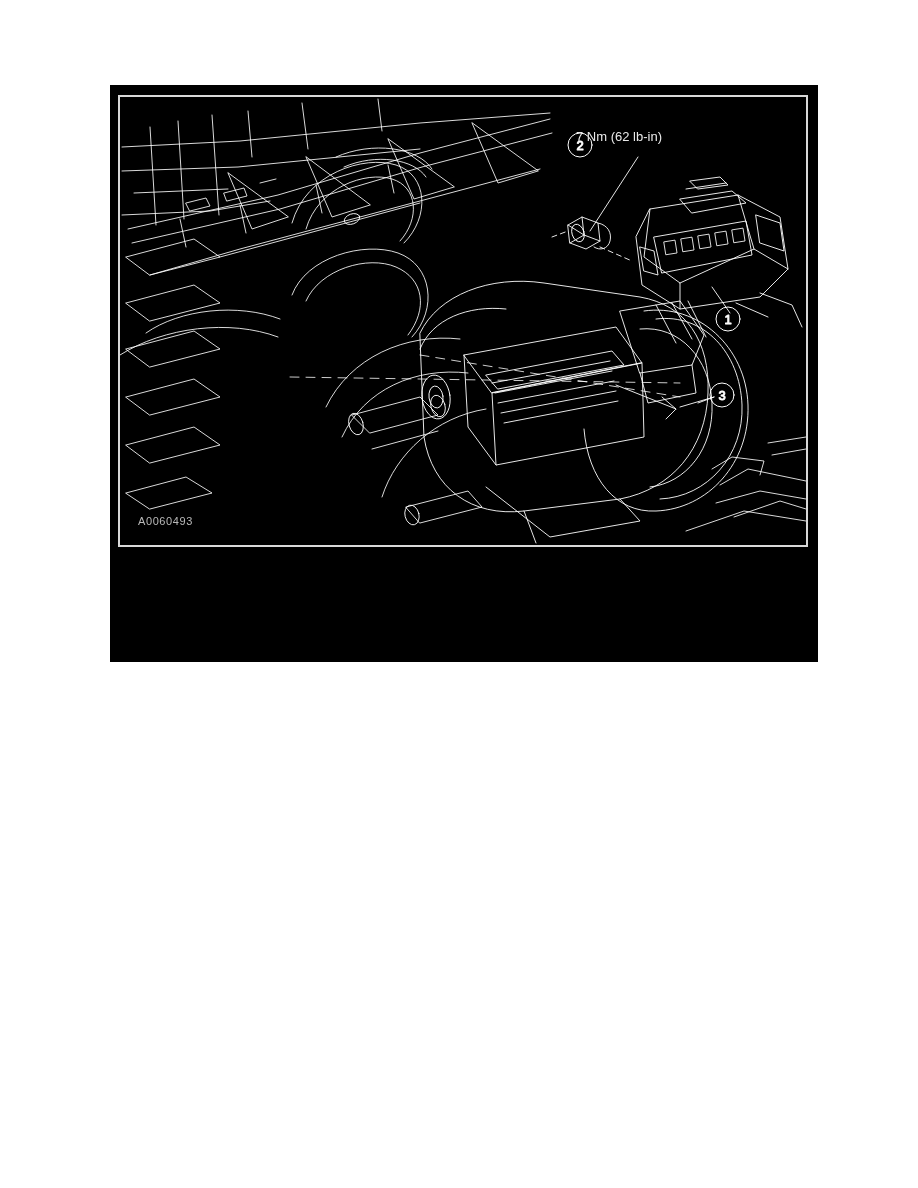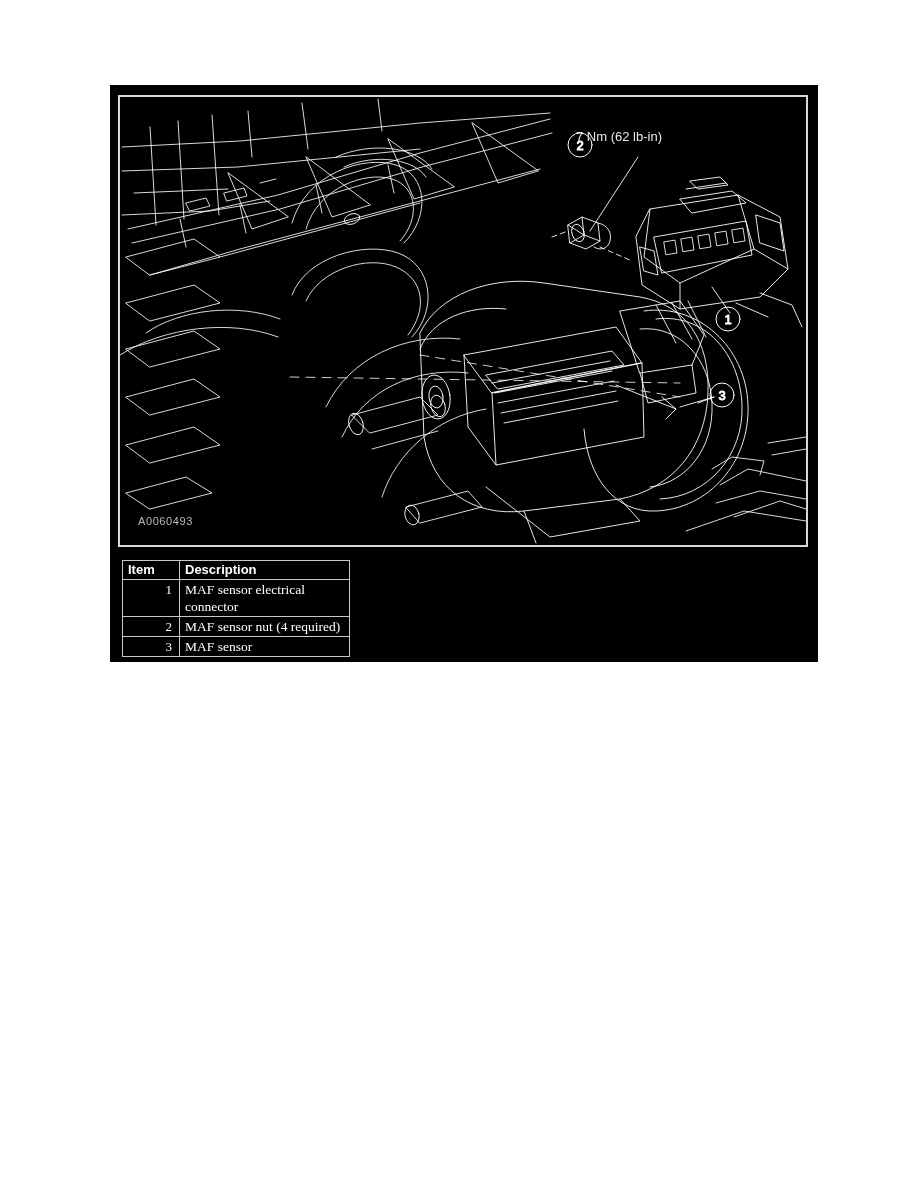--- a/index.html
+++ b/index.html
@@ -295,36 +295,14 @@
         </g>
 
       </g>
     </svg>
 
     <div class="illus-label" style="left:437px; top:32px;margin-left:19px;">7 Nm (62 lb-in)</div>
 
     <div id="figure-id">A0060493</div>
   </div>
 
-  <table id="parts-table">
-    <thead>
-      <tr>
-        <th class="col-item">Item</th>
-        <th class="col-desc">Description</th>
-      </tr>
-    </thead>
-    <tbody>
-      <tr>
-        <td class="cell-item">1</td>
-        <td class="cell-desc">MAF sensor electrical connector</td>
-      </tr>
-      <tr>
-        <td class="cell-item">2</td>
-        <td class="cell-desc">MAF sensor nut (4 required)</td>
-      </tr>
-      <tr>
-        <td class="cell-item">3</td>
-        <td class="cell-desc">MAF sensor</td>
-      </tr>
-    </tbody>
-  </table>
 
 </div>
 
 </body></html>

